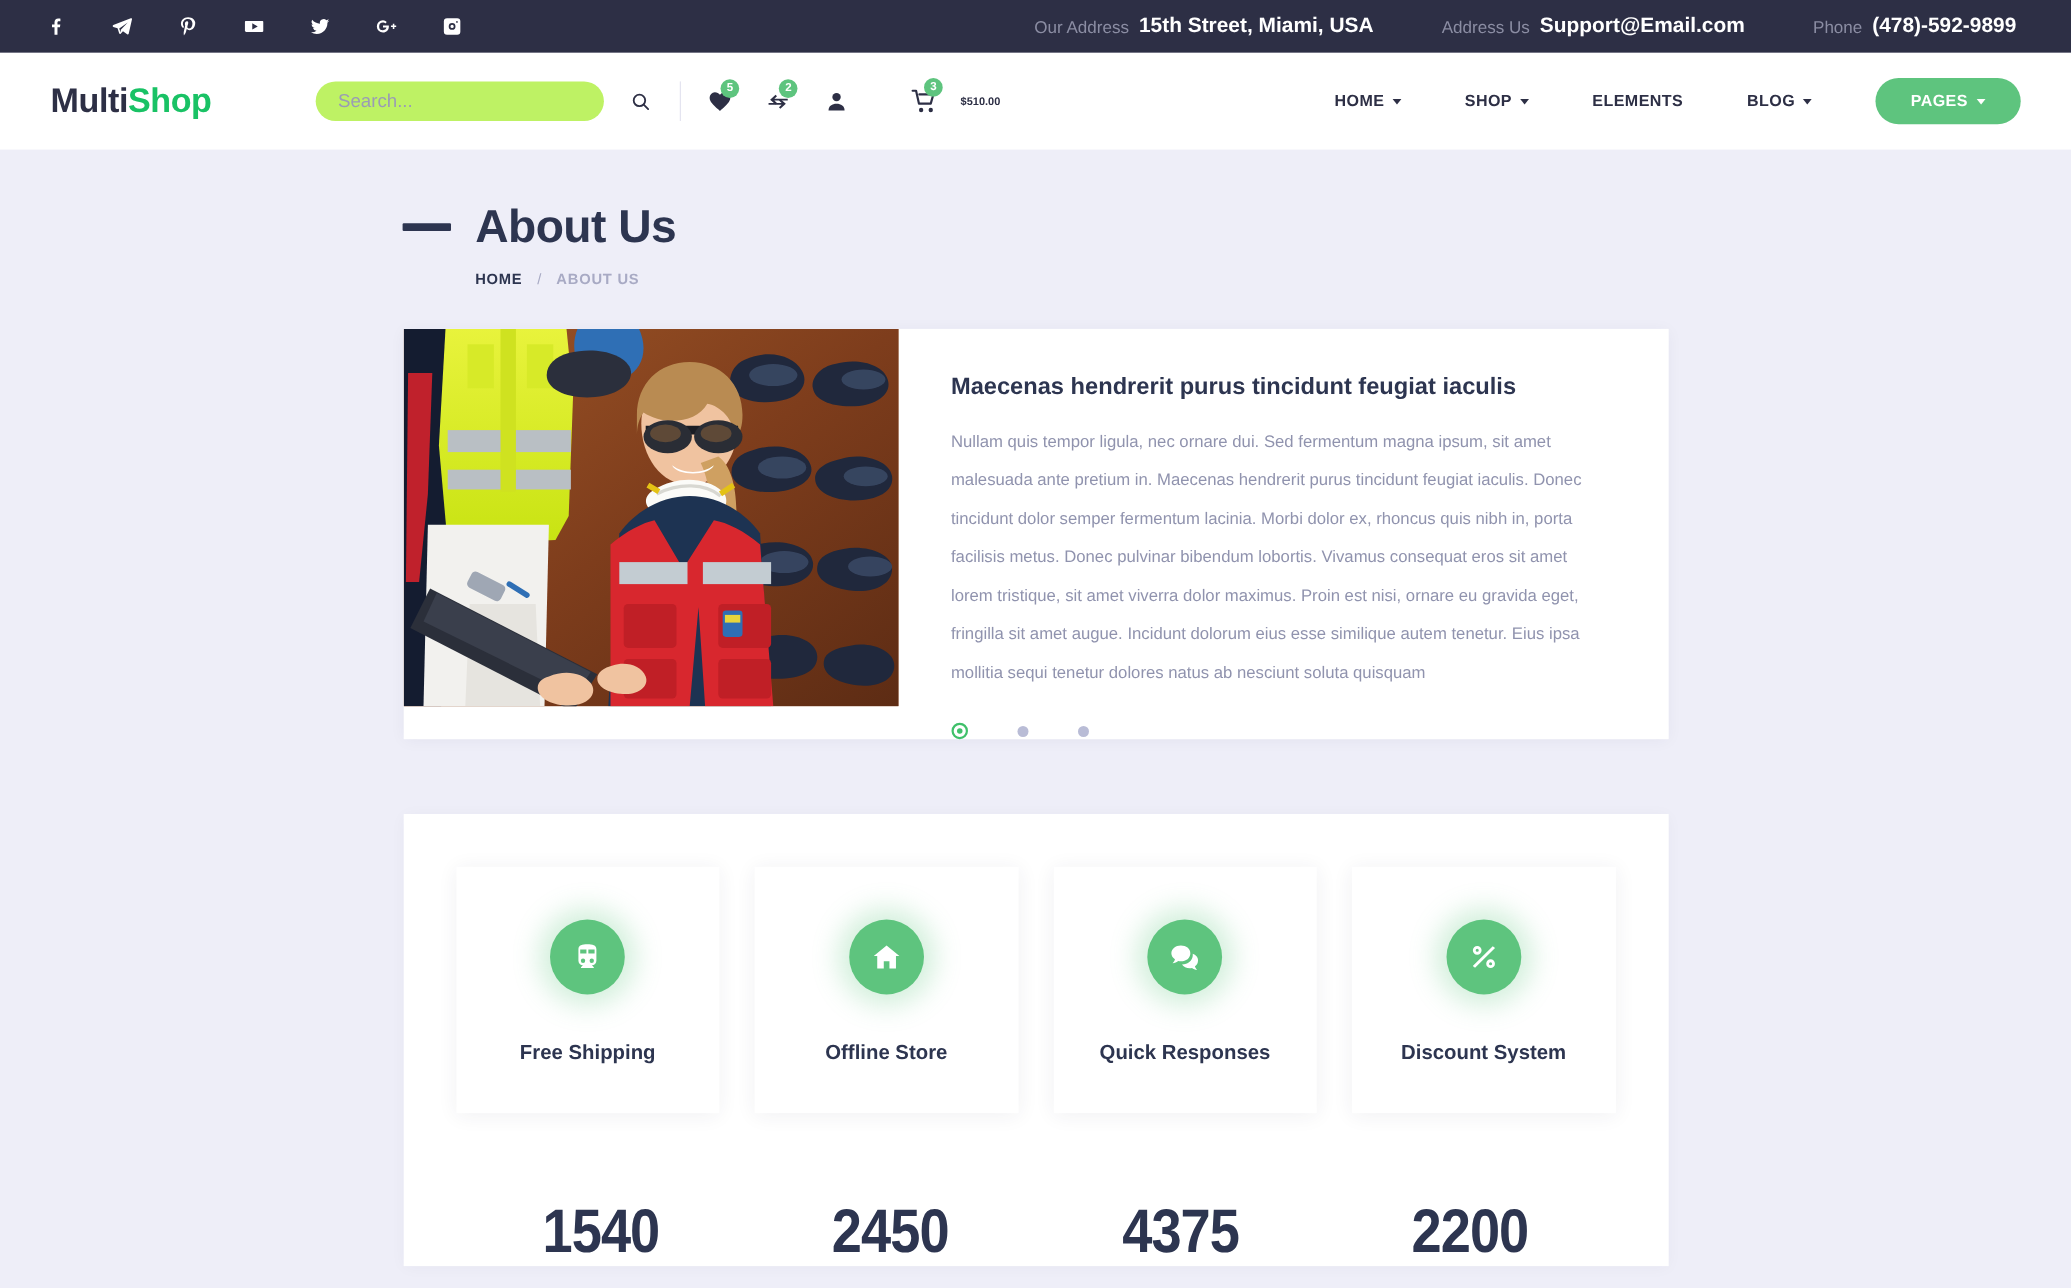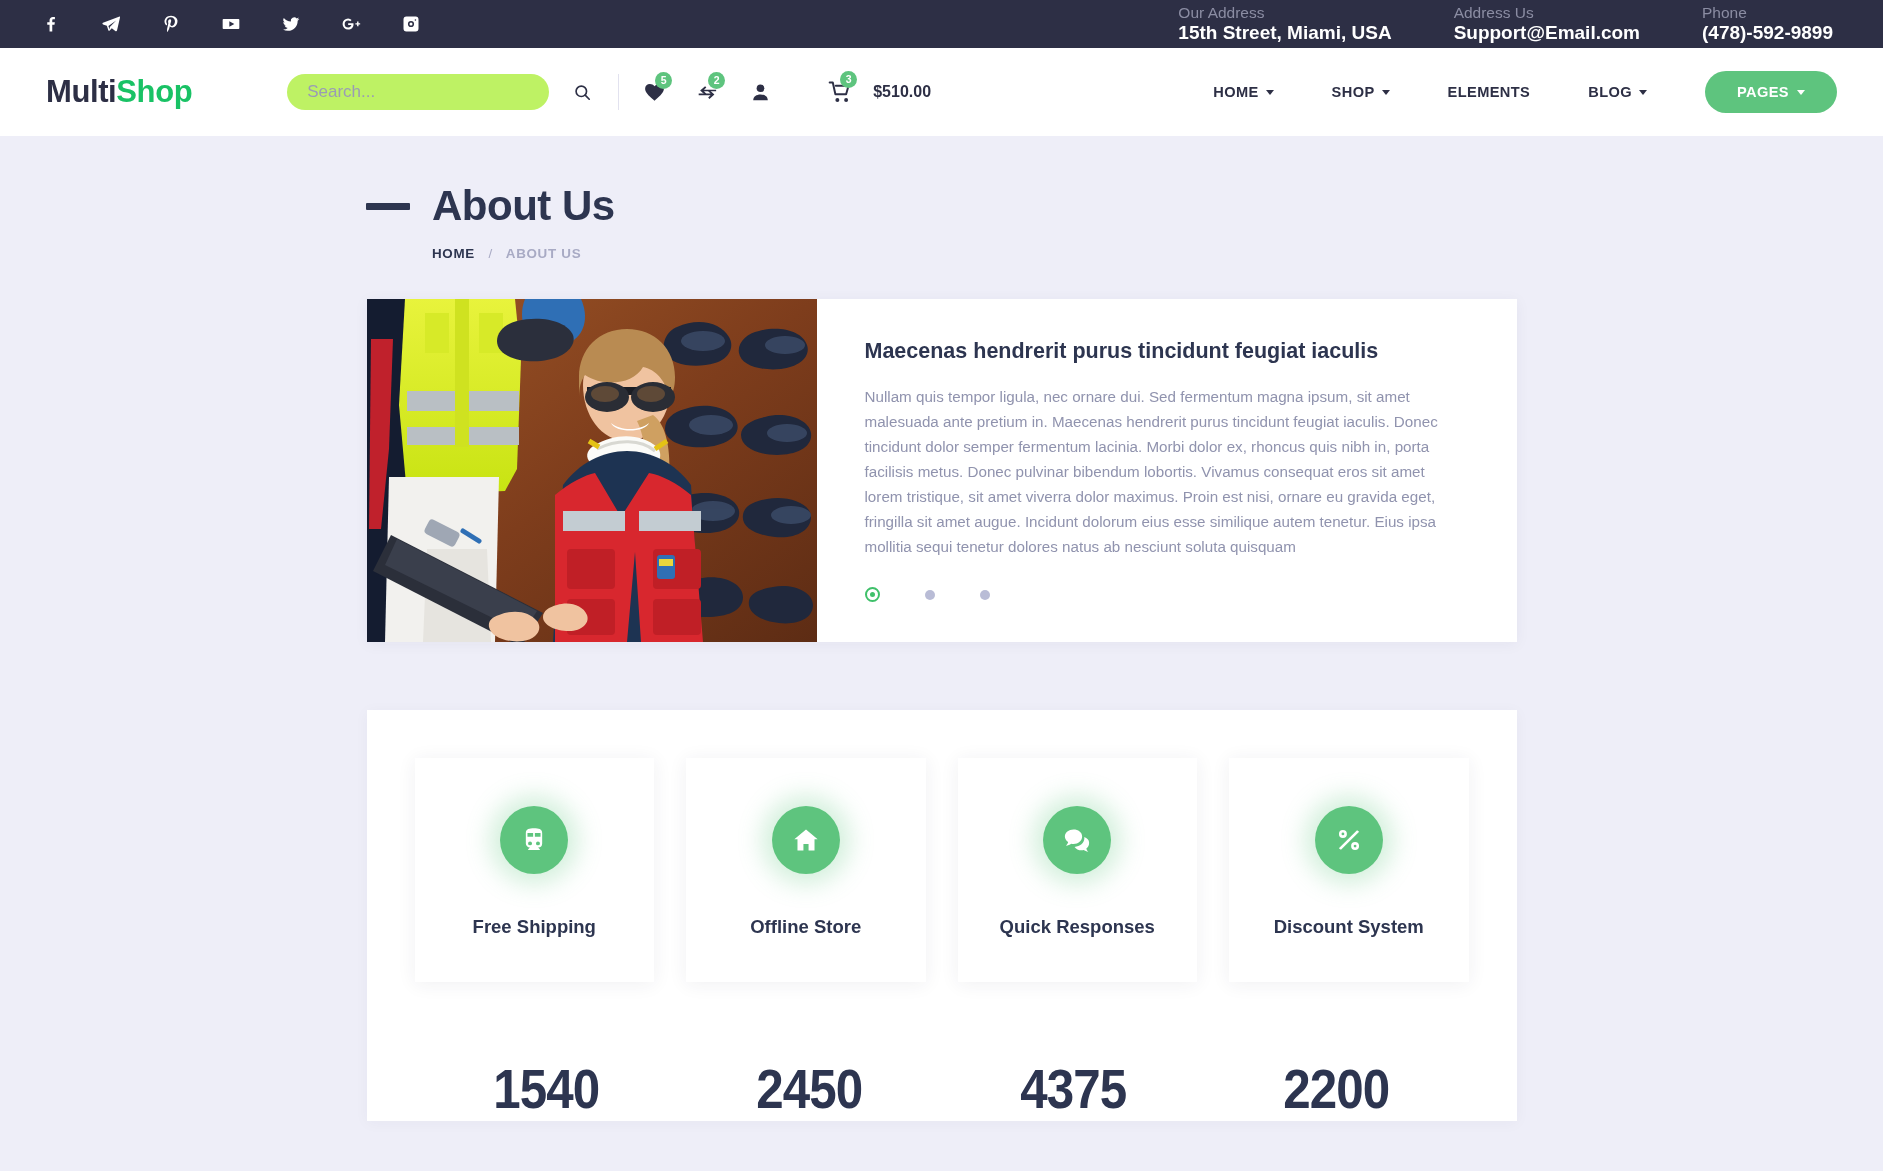--- a/index.html
+++ b/index.html
@@ -17,21 +17,21 @@
     display: flex; align-items: center;
     padding: 0 50px 0 40px;
   }
   .social { display: flex; align-items: center; gap: 38px; }
   .social .sico {
     width: 22px; height: 22px; color: #ffffff;
     display: flex; align-items: center; justify-content: center;
   }
   .social .sico svg { width: 20px; height: 20px; fill: #ffffff; }
   .topinfo { margin-left: auto; display: flex; align-items: center; gap: 0; }
-  .topinfo .grp { display: flex; align-items: flex-start; margin-left: 62px; flex-direction: column; }
+  .topinfo .grp { display: flex; align-items: flex-end; margin-left: 62px; }
   .topinfo .lbl { color: #8b8da3; font-size: 15.5px; margin-right: 9px; }
   .topinfo .val { color: #ffffff; font-size: 19px; font-weight: 600; }
 
   
   .header {
     height: 88px; background: #ffffff;
     display: flex; align-items: center; padding: 0 46px;
   }
   .logo { font-size: 31px; font-weight: 800; letter-spacing: -0.4px; }
   .logo .a { color: #2d2f45; }
@@ -58,21 +58,21 @@
   .act svg { fill: #2d2f45; }
   .badge {
     position: absolute; top: -9px; left: 12px;
     min-width: 17px; height: 17px; border-radius: 50%;
     background: #5ec47e; color: #ffffff;
     font-size: 10.5px; font-weight: 700;
     display: flex; align-items: center; justify-content: center;
     padding: 0 4px;
   }
   .cartgrp { display: flex; align-items: center; margin-left: 26px; cursor: pointer; }
-  .carttotal { margin-left: 20px; font-size: 16px; font-weight: 700; color: #2d2f45; }
+  .carttotal { margin-left: 20px; font-size: 10px; font-weight: 700; color: #2d2f45; }
 
   .nav { margin-left: auto; display: flex; align-items: center; gap: 0; }
   .navitem {
     font-size: 14.6px; font-weight: 700; color: #2d2f45;
     letter-spacing: 0.4px; margin-left: 58px; cursor: pointer;
     display: flex; align-items: center; gap: 7px;
   }
   .caret {
     width: 0; height: 0; border-left: 4.5px solid transparent;
     border-right: 4.5px solid transparent; border-top: 5px solid #2d2f45;
@@ -100,21 +100,21 @@
   
   .aboutpanel {
     position: relative; margin: 38px auto 0; width: 1150px;
     background: #ffffff; display: flex; min-height: 343px;
     box-shadow: 0 2px 14px rgba(45,47,69,0.05);
   }
   .aboutimg { width: 450px; min-height: 343px; position: relative; overflow: hidden; flex: 0 0 450px; }
   .aboutimg .scene { position: absolute; inset: 0; background: #8a4a24; }
   .aboutcontent { flex: 1; padding: 40px 55px 0 48px; }
   .abouth { font-size: 21.5px; font-weight: 700; color: #2d3550; margin-bottom: 20px; }
-  .aboutp { font-size: 15.2px; line-height: 25px; color: #9093ae; }
+  .aboutp { font-size: 15.2px; line-height: 35px; color: #9093ae; }
   .dots { display: flex; align-items: center; gap: 45px; margin-top: 28px; }
   .dot { width: 10px; height: 10px; border-radius: 50%; background: #b9bcd6; cursor: pointer; }
   .dot.active {
     width: 15px; height: 15px; background: transparent;
     border: 2.5px solid #3fc06a; position: relative;
   }
   .dot.active::after {
     content: ""; position: absolute; inset: 3px; border-radius: 50%; background: #3fc06a;
   }
 

